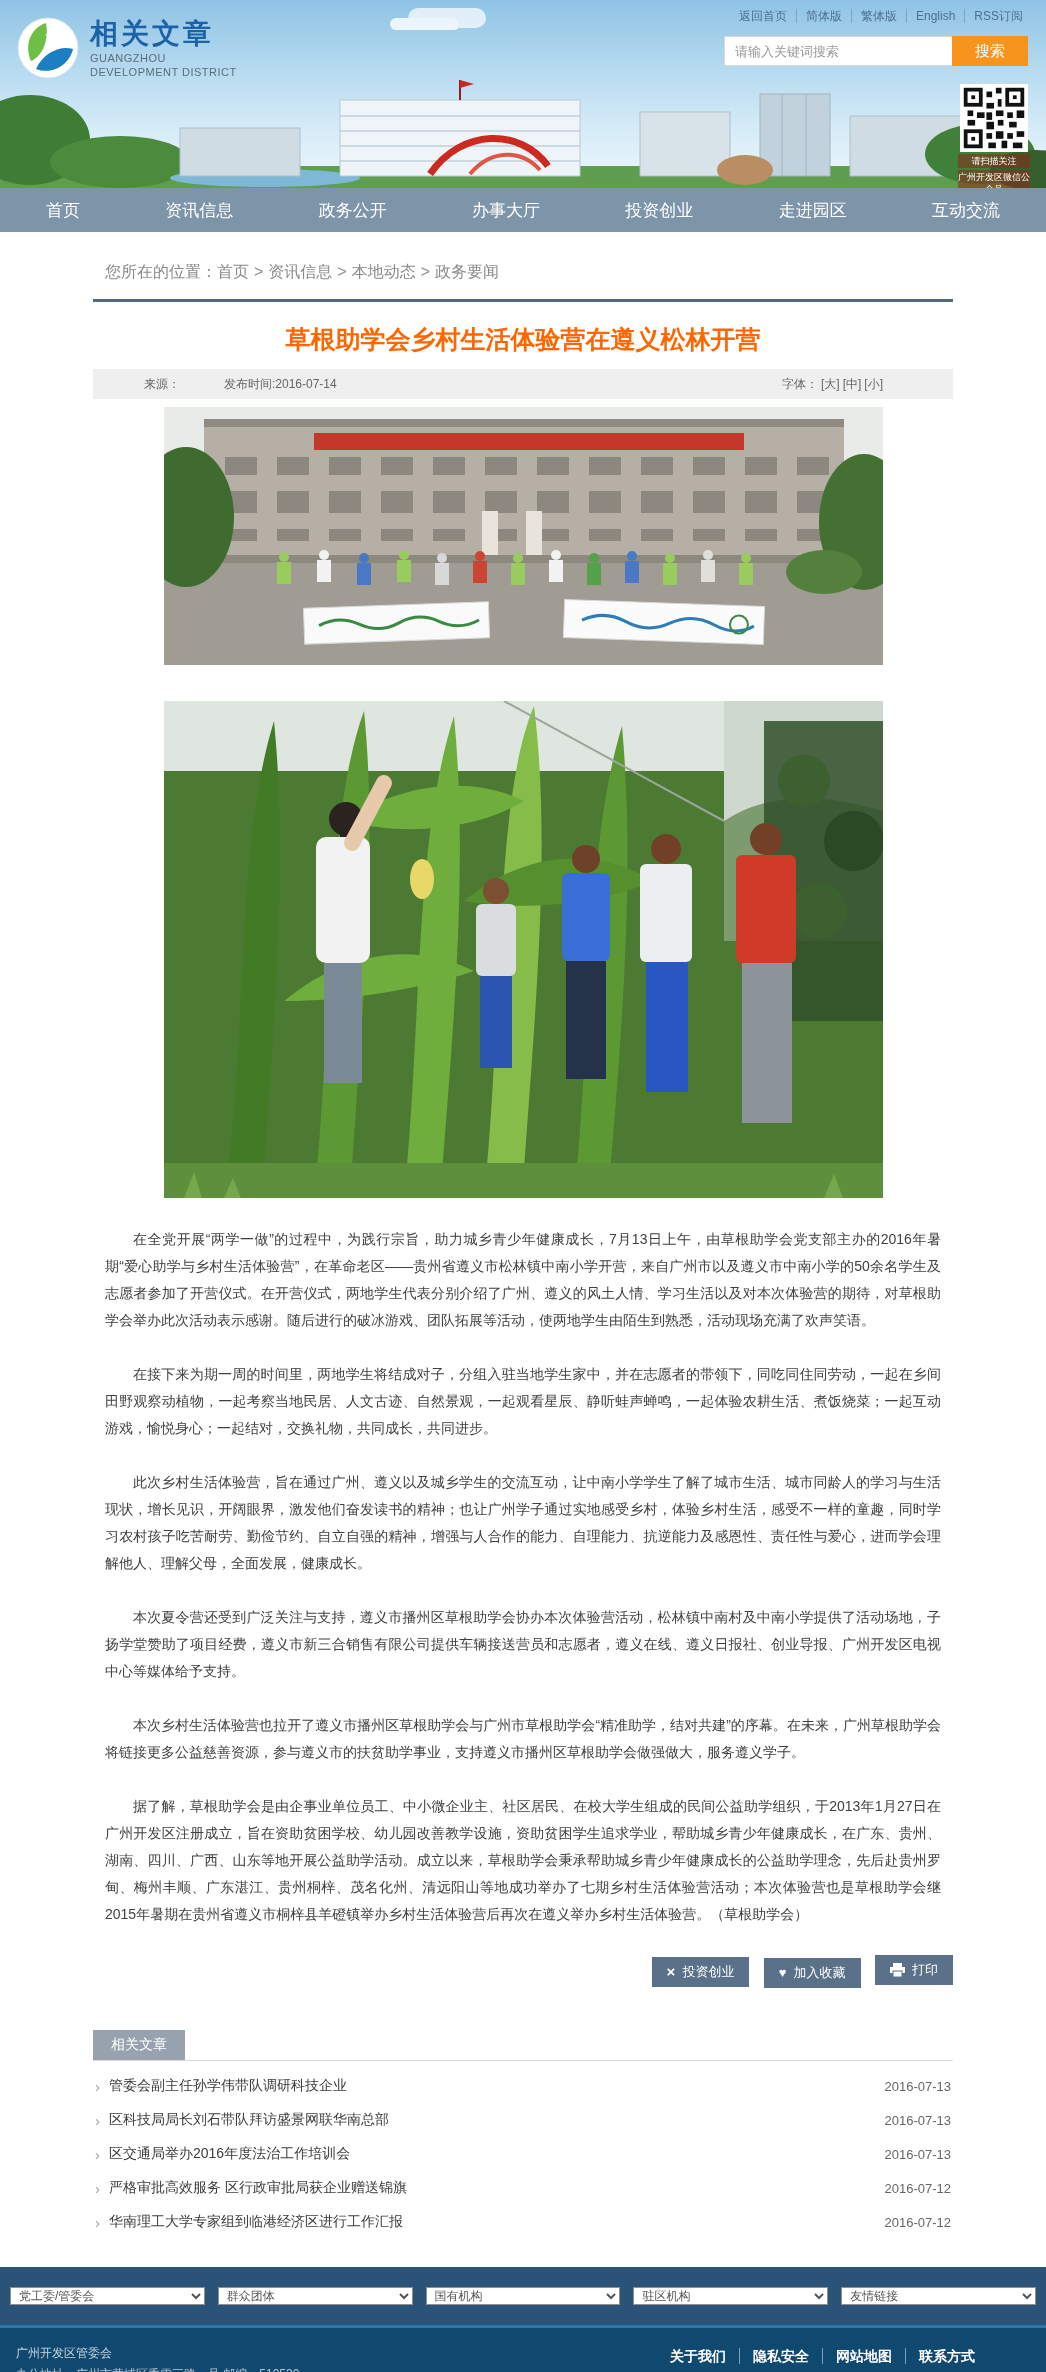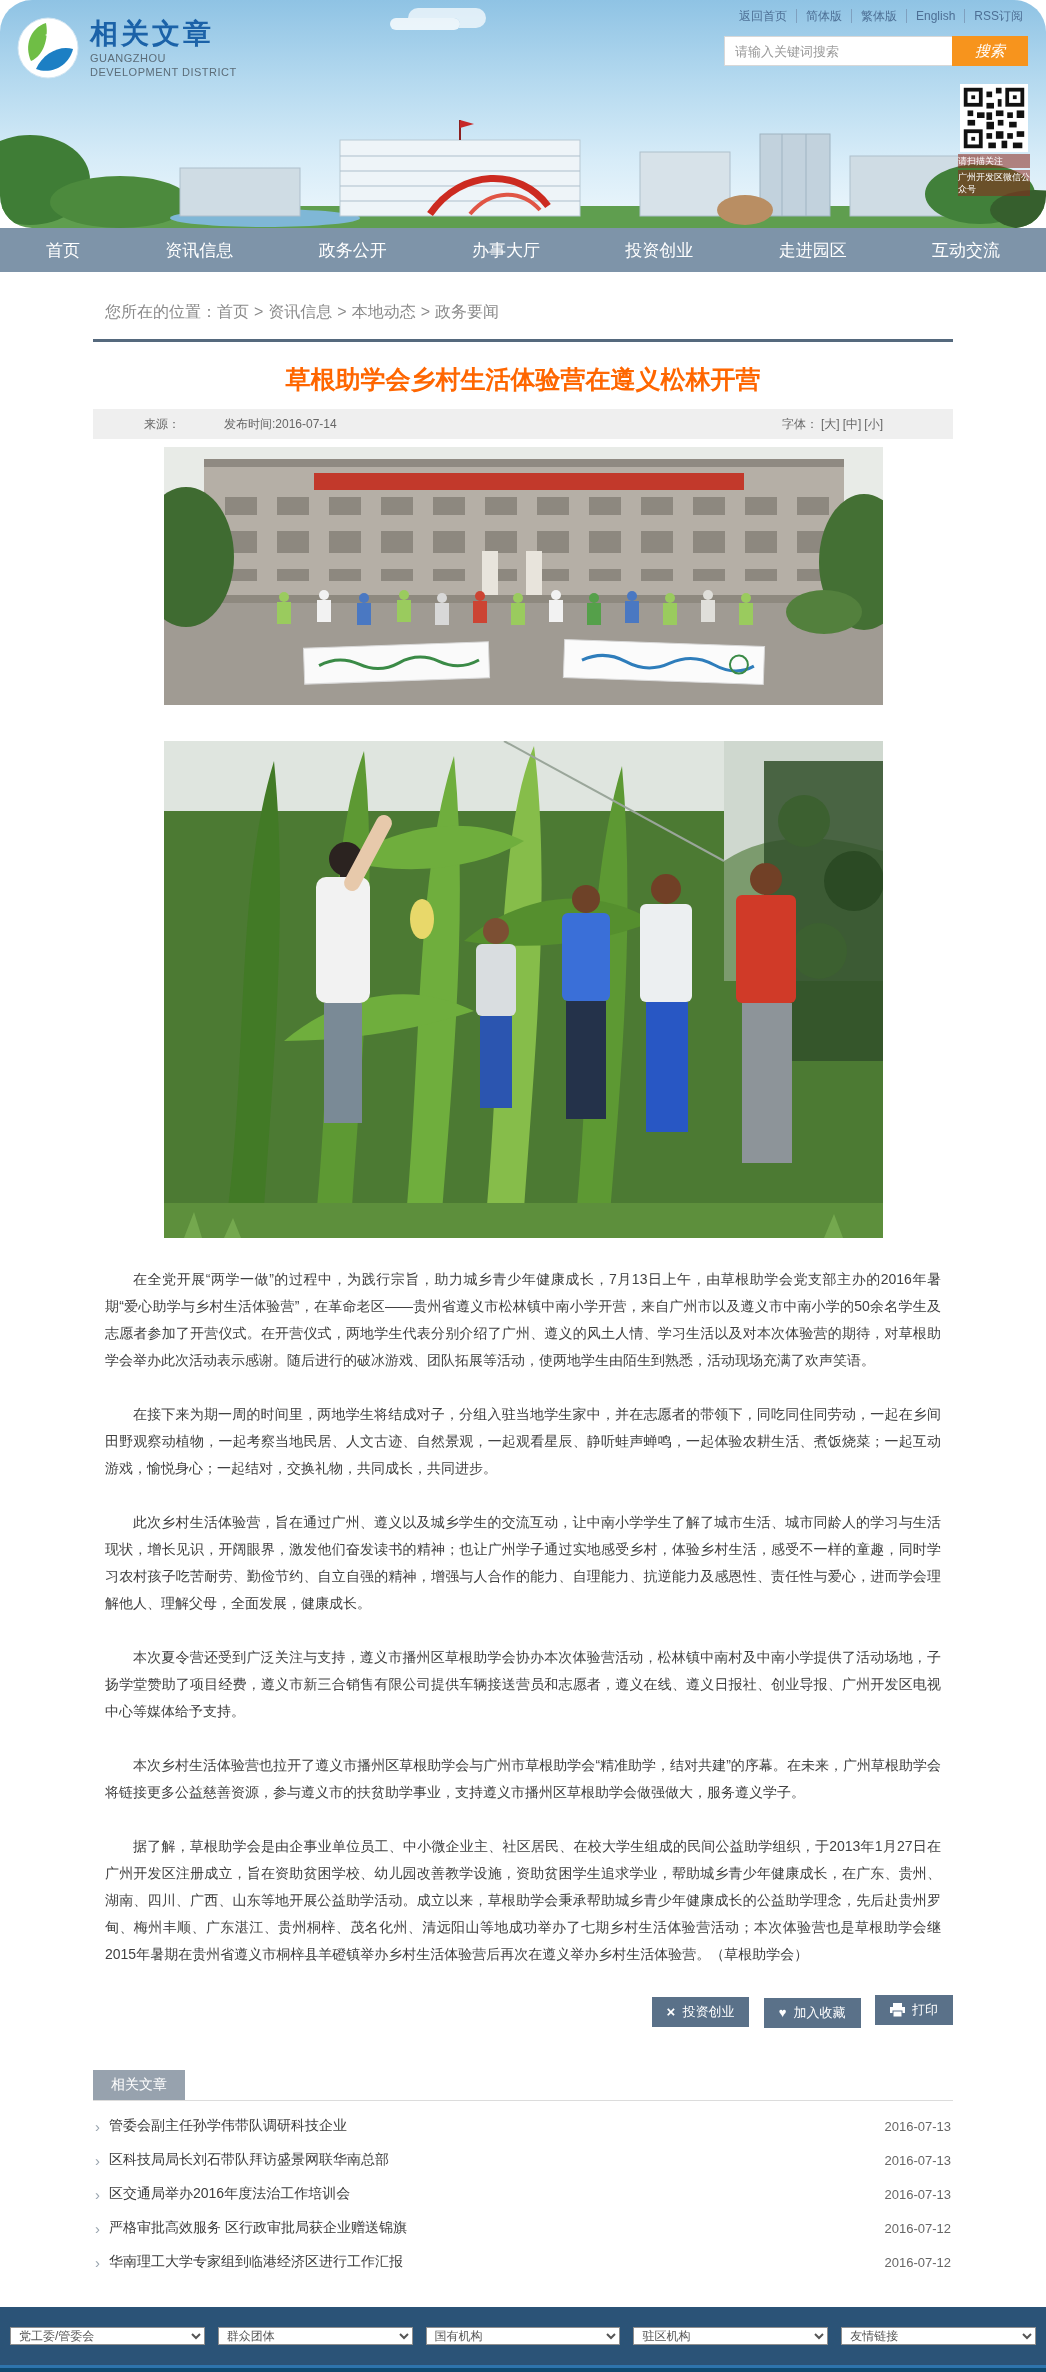--- a/index.html
+++ b/index.html
@@ -4,43 +4,43 @@
 <style>
   html,body { margin:0; padding:0; }
   body {
     width:1046px; margin:0 auto; background:#fff;
     font-family:"Liberation Sans","DejaVu Sans",sans-serif;
     -webkit-font-smoothing:antialiased;
   }
   a { text-decoration:none; color:inherit; cursor:pointer; }
 
   
-  .banner { position:relative; height:228px; overflow:hidden;
-    background:linear-gradient(180deg,#8fc3e4 0%,#b4d9ef 35%,#d7ecf8 70%,#eef7fc 100%);border-radius:32px; }
+  .banner { position:relative; height:188px; overflow:hidden;
+    background:linear-gradient(180deg,#8fc3e4 0%,#b4d9ef 35%,#d7ecf8 70%,#eef7fc 100%); }
   .skyline { position:absolute; left:0; bottom:0; width:1046px; height:118px; display:block; }
   .cloud { position:absolute; left:390px; top:18px; width:70px; height:12px; border-radius:10px;
     background:rgba(255,255,255,.8); box-shadow:22px -6px 0 4px rgba(255,255,255,.7); }
 
   .topbar { position:absolute; top:8px; right:14px; font-size:12px; color:#4d6f95; z-index:5; }
   .topbar a { padding:0 9px; color:#4d6f95; }
   .topbar a + a { border-left:1px solid #7fa0bf; }
 
   .logo { position:absolute; left:16px; top:16px; display:flex; align-items:center; z-index:5; }
   .logo-icon { width:64px; height:64px; }
   .logo-text { margin-left:10px; }
   .site-name { font-size:28px; font-weight:700; color:#1b62a8; letter-spacing:3px; line-height:34px; }
   .site-en { font-size:11px; color:#5c6d79; line-height:14px; letter-spacing:.5px; }
 
   .search-wrap { position:absolute; top:36px; right:18px; display:flex; z-index:5; }
   .search-input { width:228px; height:30px; border:1px solid #d8d8d8; border-right:0; background:#fff;
     padding:0 10px; font-size:13px; color:#333; outline:none; box-sizing:border-box; }
   .search-input::placeholder { color:#999; }
-  .search-btn { width:76px; height:30px; border:0; background:#f7941d; color:#fff; font-size:15px; cursor:pointer;font-style:italic; }
-
-  .qr-wrap { position:absolute; right:16px; top:84px; width:72px; z-index:5; }
+  .search-btn { width:76px; height:30px; border:0; background:#f7941d; color:#fff; font-size:15px; cursor:pointer; }
+
+  .qr-wrap { position:absolute; right:16px; top:84px; width:72px; text-align:center; z-index:5; }
   .qr-svg { width:68px; height:68px; display:block; margin:0 auto; background:#fff; }
   .qr-caption { margin-top:2px; font-size:9px; line-height:12px; color:#fff;
     background:rgba(140,40,28,.55); padding:1px 0; }
 
   
   .nav { height:44px; background:#7e94a9; display:flex; align-items:center;
     justify-content:space-between; padding:0 46px; }
   .nav a { color:#fff; font-size:17px; }
 
   

